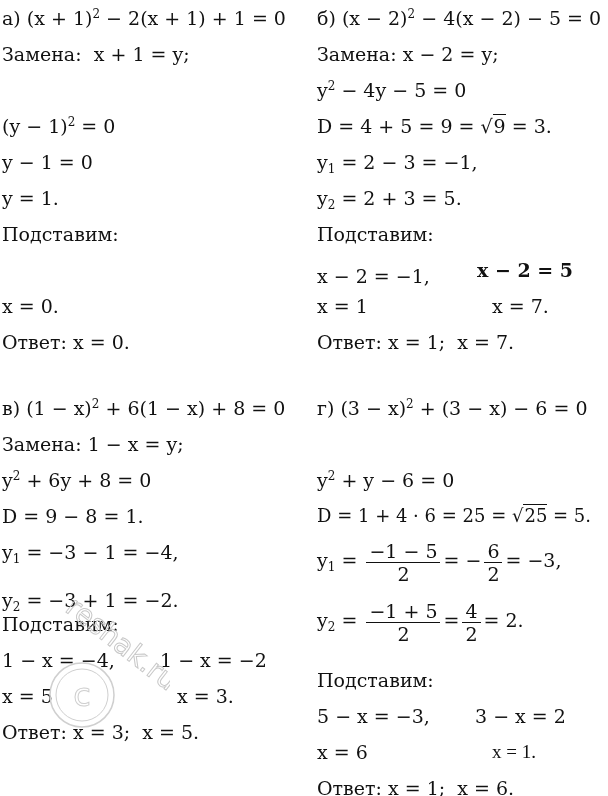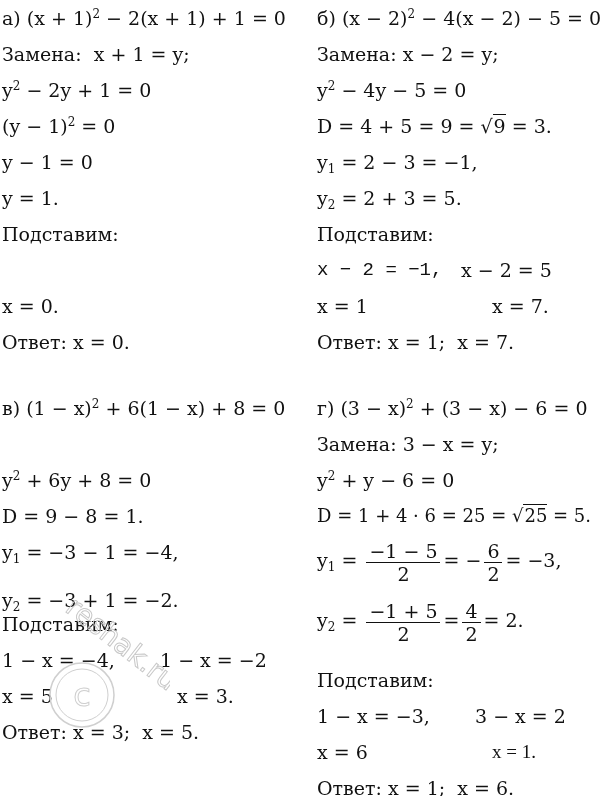--- a/index.html
+++ b/index.html
@@ -14,67 +14,66 @@
   .frac .den { display: block; line-height: 22px; }
   .sqrt { border-top: 1.5px solid #111; padding-left: 1px; }
   .watermark { position: absolute; left: 20px; top: 600px; width: 150px; height: 150px; pointer-events: none; }
 </style>
 </head>
 <body>
 
 <div class="block" style="left:2px; top:6px; width:300px; height:360px;">
   <div class="line" style="top:0px;"><span>а)</span> (x + 1)<sup>2</sup> − 2(x + 1) + 1 = 0</div>
   <div class="line" style="top:36px;"><span>Замена:</span>  <span>x + 1 = y;</span></div>
-  <div class="line" style="top:72px;">y<sup>2</sup> − 2y + 1 = 0</div>
   <div class="line" style="top:108px;">(y − 1)<sup>2</sup> = 0</div>
   <div class="line" style="top:144px;">y − 1 = 0</div>
   <div class="line" style="top:180px;">y = 1.</div>
   <div class="line" style="top:216px;">Подставим:</div>
   <div class="line" style="top:288px;">x = 0.</div>
   <div class="line" style="top:324px;"><span>Ответ:</span> <span>x = 0.</span></div>
 </div>
 
 <div class="block" style="left:317px; top:6px; width:291px; height:360px;">
   <div class="line" style="top:0px;text-align:right;"><span>б)</span> (x − 2)<sup>2</sup> − 4(x − 2) − 5 = 0</div>
   <div class="line" style="top:36px;"><span>Замена:</span> <span>x − 2 = y;</span></div>
   <div class="line" style="top:72px;">y<sup>2</sup> − 4y − 5 = 0</div>
   <div class="line" style="top:108px;">D = 4 + 5 = 9 = √<span class="sqrt">9</span> = 3.</div>
   <div class="line" style="top:144px;">y<sub>1</sub> = 2 − 3 = −1,</div>
   <div class="line" style="top:180px;">y<sub>2</sub> = 2 + 3 = 5.</div>
   <div class="line" style="top:216px;">Подставим:</div>
-  <div class="line" style="top:252px;font-family:Liberation Mono, monospace;">x − 2 = −1,</div>
-  <div class="line" style="top:252px; left:144px;">x − 2 = 5</div>
+  <div class="line" style="top:258px;">x − 2 = −1,</div>
+  <div class="line" style="top:252px; left:160px;font-weight:bold;">x − 2 = 5</div>
   <div class="line" style="top:288px;">x = 1</div>
   <div class="line" style="top:288px; left:175px;">x = 7.</div>
   <div class="line" style="top:324px;"><span>Ответ:</span> <span>x = 1;  x = 7.</span></div>
 </div>
 
 <div class="block" style="left:2px; top:396px; width:300px; height:360px;">
   <div class="line" style="top:0px;"><span>в)</span> (1 − x)<sup>2</sup> + 6(1 − x) + 8 = 0</div>
+  <div class="line" style="top:36px;"><span>Замена:</span> <span>1 − x = y;</span></div>
   <div class="line" style="top:72px;">y<sup>2</sup> + 6y + 8 = 0</div>
   <div class="line" style="top:108px;">D = 9 − 8 = 1.</div>
   <div class="line" style="top:144px;">y<sub>1</sub> = −3 − 1 = −4,</div>
   <div class="line" style="top:192px;">y<sub>2</sub> = −3 + 1 = −2.</div>
   <div class="line" style="top:216px;">Подставим:</div>
   <div class="line" style="top:252px;">1 − x = −4,</div>
   <div class="line" style="top:252px; left:158px;">1 − x = −2</div>
   <div class="line" style="top:288px;">x = 5</div>
   <div class="line" style="top:288px; left:175px;">x = 3.</div>
   <div class="line" style="top:324px;"><span>Ответ:</span> <span>x = 3;  x = 5.</span></div>
 </div>
 
 <div class="block" style="left:317px; top:396px; width:291px; height:400px;">
   <div class="line" style="top:0px;"><span>г)</span> (3 − x)<sup>2</sup> + (3 − x) − 6 = 0</div>
-  <div class="line" style="top:36px;"><span>Замена:</span> <span>3 − x = y;</span></div>
   <div class="line" style="top:72px;">y<sup>2</sup> + y − 6 = 0</div>
   <div class="line" style="top:108px; font-size:18px;">D = 1 + 4 · 6 = 25 = √<span class="sqrt">25</span> = 5.</div>
   <div class="line" style="top:140px; height:48px; line-height:48px;">y<sub>1</sub> = <span class="frac"><span class="num">−1 − 5</span><span class="den">2</span></span><span>= −</span><span class="frac"><span class="num">6</span><span class="den">2</span></span><span>= −3,</span></div>
   <div class="line" style="top:200px; height:48px; line-height:48px;">y<sub>2</sub> = <span class="frac"><span class="num">−1 + 5</span><span class="den">2</span></span><span>=</span><span class="frac"><span class="num">4</span><span class="den">2</span></span><span>= 2.</span></div>
   <div class="line" style="top:272px;">Подставим:</div>
-  <div class="line" style="top:308px;">1 − x = −3,</div>
+  <div class="line" style="top:308px;">5 − x = −3,</div>
   <div class="line" style="top:308px; left:158px;">3 − x = 2</div>
   <div class="line" style="top:344px;">x = 6</div>
   <div class="line" style="top:344px; left:175px;font-family:Liberation Serif, serif;">x = 1.</div>
   <div class="line" style="top:380px;"><span>Ответ:</span> <span>x = 1;  x = 6.</span></div>
 </div>
 
 <svg class="watermark" viewBox="0 0 150 150">
   <circle cx="62" cy="95" r="32" fill="none" stroke="#cfcfcf" stroke-width="1.5"></circle>
   <circle cx="62" cy="95" r="26" fill="none" stroke="#cfcfcf" stroke-width="1"></circle>
   <text x="62" y="106" text-anchor="middle" font-size="32" fill="none" stroke="#cfcfcf" stroke-width="1" font-family="DejaVu Sans, sans-serif">c</text>

